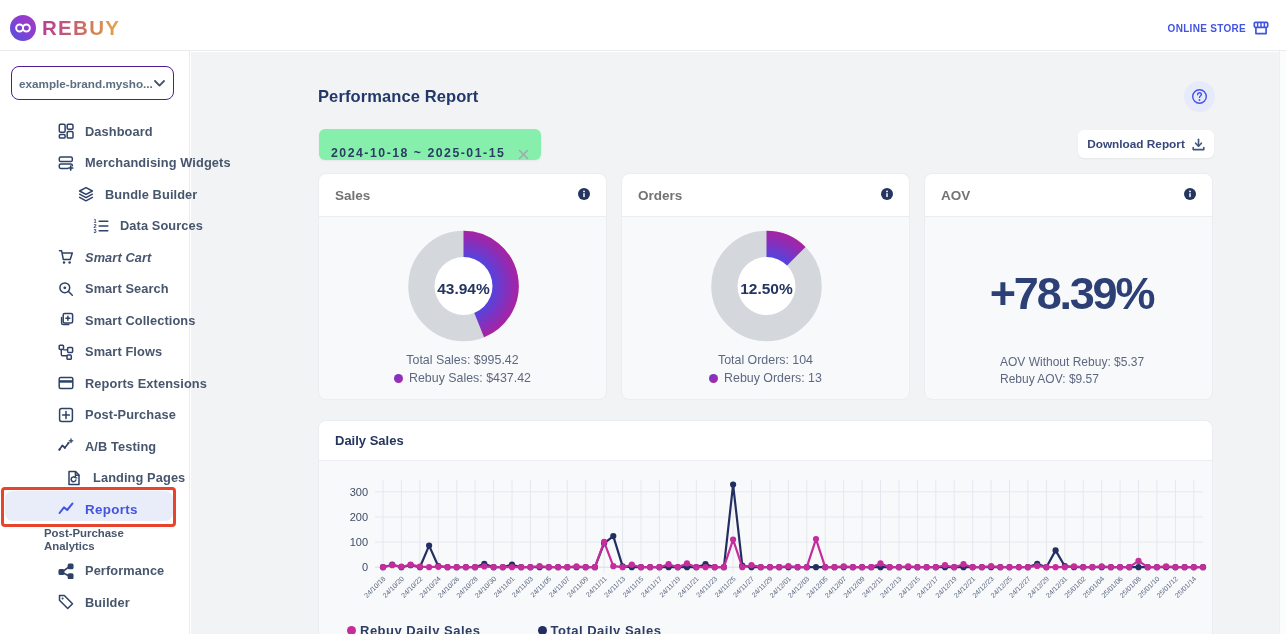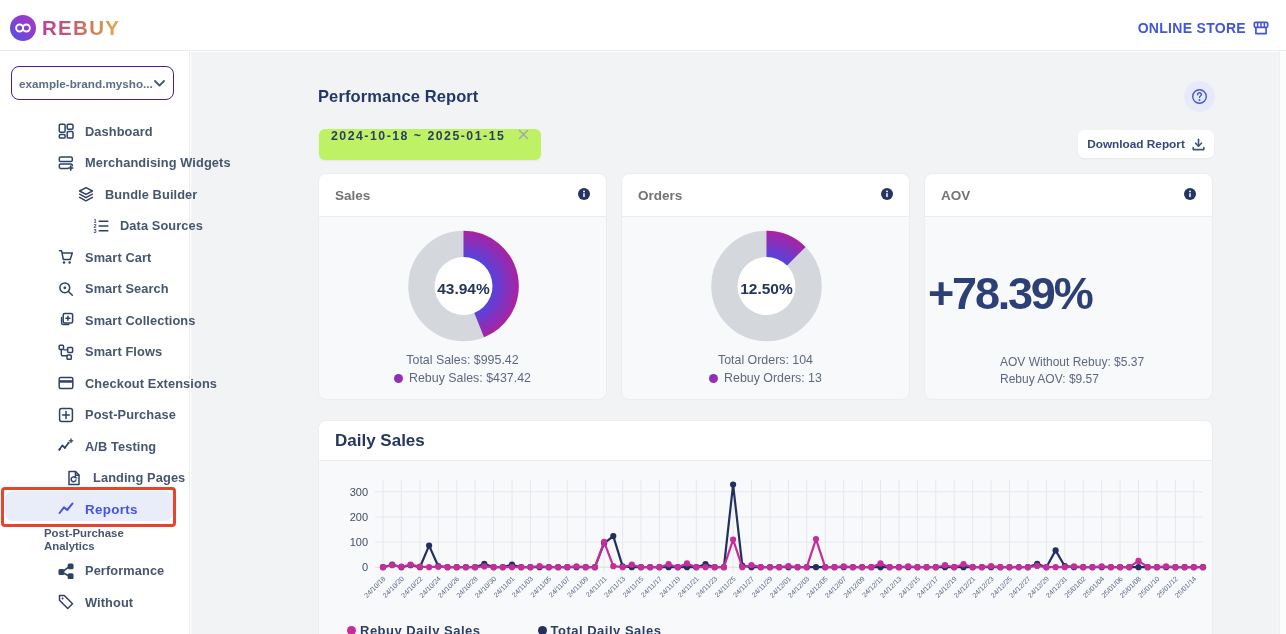--- a/index.html
+++ b/index.html
@@ -5,54 +5,54 @@
 * { margin:0; padding:0; box-sizing:border-box; }
 html,body { width:1286px; height:634px; overflow:hidden; }
 body { font-family:"Liberation Sans", sans-serif; background:#fff; position:relative; }
 .abs { position:absolute; }
 
 #topbar { position:absolute; left:0; top:0; width:1286px; height:51px; background:#fff; border-bottom:1px solid #e9ebee; z-index:5; }
 #logo { position:absolute; left:10px; top:15px; display:flex; align-items:center; }
 #logotext { font-size:20.5px; font-weight:bold; letter-spacing:1.3px; margin-left:6px;
   background:linear-gradient(90deg,#b93e95 0%,#c35e70 38%,#d08455 68%,#e3aa4a 100%);
   -webkit-background-clip:text; background-clip:text; color:transparent; }
-#onlinestore { position:absolute; right:16px; top:19px; color:#4355e0; font-size:14px; font-weight:bold; letter-spacing:.3px; display:flex; align-items:center; gap:6px; }
+#onlinestore { position:absolute; right:16px; top:19px; color:#4355e0; font-size:10px; font-weight:bold; letter-spacing:.3px; display:flex; align-items:center; gap:6px; }
 
 #sidebar { position:absolute; left:0; top:51px; width:190px; height:583px; background:#fff; border-right:1px solid #e9ebee; }
 #shopdrop { position:absolute; left:11px; top:15px; width:163px; height:34px; border:1px solid #4c1d95; border-radius:8px; background:#fff; display:flex; align-items:center; padding:0 8px 0 7px; }
 #shopdrop span { font-size:11.7px; font-weight:600; color:#5d6e82; flex:1; white-space:nowrap; overflow:hidden; }
 .nav-item { position:absolute; left:0; width:190px; height:28px; display:flex; align-items:center;margin-left:48px; }
 .nav-item .ic { width:16px; height:16px; margin-left:10px; flex:0 0 16px; display:flex; align-items:center; }
 .nav-item .lb { margin-left:11px; font-size:12.8px; font-weight:600; color:#47566d; letter-spacing:.1px; }
 .nav-item.active .lb { color:#4355e0; font-weight:bold; font-size:13.4px; letter-spacing:.3px; }
 #activepill { position:absolute; left:5px; top:439.5px; width:168px; height:30px; background:#e9ecf9; border-radius:8px; }
 #redbox { position:absolute; left:1px; top:435.5px; width:175px; height:40px; border:3.5px solid #e8432d; border-radius:4px; z-index:3; }
 #subitem { position:absolute; left:44px; top:476px; font-size:11.4px; font-weight:600; color:#47566d; line-height:13px; }
 
 #main { position:absolute; left:191px; top:52px; width:1095px; height:582px; background:#f2f3f4; }
 h1 { position:absolute; left:318px; top:87px; font-size:16.5px; font-weight:bold; color:#22386b; letter-spacing:.1px; }
 #helpbtn { position:absolute; left:1184px; top:81px; width:31px; height:31px; border-radius:50%; background:#e7eafb; display:flex; align-items:center; justify-content:center; }
-#dateinput { position:absolute; left:319px; top:129px; width:222px; height:31px; background:#bef264; border-radius:6px; box-shadow:0 1px 2px rgba(30,40,70,.06); display:flex; align-items:flex-start; }
+#dateinput { position:absolute; left:319px; top:129px; width:222px; height:31px; background:#86efac; border-radius:6px; box-shadow:0 1px 2px rgba(30,40,70,.06); display:flex; align-items:flex-end; }
 #dateinput .dt { margin-left:12px; font-size:12.3px; font-weight:bold; color:#2d3c64; letter-spacing:1.5px; flex:1; }
 #dateinput .x { margin-right:12px; }
 #dlbtn { position:absolute; left:1078px; top:130px; width:136px; height:28px; background:#fff; border-radius:6px; box-shadow:0 1px 2px rgba(30,40,70,.06); display:flex; align-items:center; justify-content:center; gap:7px; font-size:11.8px; font-weight:bold; color:#36477a; }
 .card { position:absolute; top:173px; width:289px; height:227px; background:#f8f9fb; border:1px solid #ecedf0; border-radius:8px; }
 .card .hd { height:43px; background:#fff; border-bottom:1px solid #ecedf0; border-radius:8px 8px 0 0; display:flex; align-items:center; }
 .card .hd .t { margin-left:16px; font-size:13.5px; font-weight:bold; color:#737373; flex:1; }
 .card .hd .info { margin-right:16px; }
 #card-sales { left:318px; }
 #card-orders { left:621px; }
 #card-aov { left:924px; }
 .cardtxt { position:absolute; width:100%; text-align:center; font-size:12.4px; color:#5d6880; }
-#aovbig { position:absolute; left:3px; top:94px; width:100%; text-align:left; font-size:45px; font-weight:bold; color:#2c4076; letter-spacing:-2.2px; }
+#aovbig { position:absolute; left:3px; top:94px; width:100%; text-align:center; font-size:45px; font-weight:bold; color:#2c4076; letter-spacing:-2.2px; }
 #aovl1 { position:absolute; left:75px; top:181px; font-size:12px; color:#5d6880; }
 #aovl2 { position:absolute; left:75px; top:198px; font-size:12px; color:#5d6880; }
 #card-daily { position:absolute; left:318px; top:420px; width:895px; height:310px; background:#f8f9fb; border:1px solid #ecedf0; border-radius:8px; }
 #card-daily .hd { height:40px; background:#fff; border-bottom:1px solid #ecedf0; border-radius:8px 8px 0 0; display:flex; align-items:center; }
-#card-daily .hd .t { margin-left:16px; font-size:17px; font-weight:bold; color:#24355f; }
+#card-daily .hd .t { margin-left:16px; font-size:13px; font-weight:bold; color:#24355f; }
 #legend { position:absolute; left:28px; top:202px; display:flex; align-items:center; font-size:13px; font-weight:600; letter-spacing:.5px; color:#2d3d63; }
 .ldot { width:9px; height:9px; border-radius:50%; display:inline-block; margin-right:4px; }
 </style>
 </head>
 <body>
 <div id="main"></div>
 <div style="position:absolute;left:1279px;top:51px;width:7px;height:583px;background:#fbfcfc;border-left:1px solid #edeff0;"></div>
 <div id="topbar">
   <div id="logo">
     <svg width="26" height="26" viewBox="0 0 27 27">
@@ -121,21 +121,21 @@
       <span class="ic">
         <svg width="16" height="16" viewBox="0 0 16 16" fill="none" stroke="#2e4166" stroke-width="1.5" stroke-linecap="round" stroke-linejoin="round">
           <path d="M6.2 3.2 H14.8 M6.2 8 H14.8 M6.2 12.8 H14.8" stroke-width="1.6"></path>
           <text x="0.4" y="5.2" font-size="5.6" font-weight="bold" fill="#2e4166" stroke="none" font-family="Liberation Sans">1</text>
           <text x="0.4" y="10" font-size="5.6" font-weight="bold" fill="#2e4166" stroke="none" font-family="Liberation Sans">2</text>
           <text x="0.4" y="14.8" font-size="5.6" font-weight="bold" fill="#2e4166" stroke="none" font-family="Liberation Sans">3</text>
         </svg>
       </span>
       <span class="lb">Data Sources</span>
     </div>
-  <div class="nav-item" style="top:192px;">
+  <div class="nav-item" style="top:192px;font-style:italic;">
       <span class="ic">
         <svg width="16" height="16" viewBox="0 0 16 16" fill="none" stroke="#2e4166" stroke-width="1.5" stroke-linecap="round" stroke-linejoin="round">
           <path d="M1.5 1.8 H3.6 L5.3 10.4 H12.2 L14.3 4 H4"></path>
           <circle cx="6" cy="13.6" r="1.25" fill="#2e4166" stroke="none"></circle>
           <circle cx="11.6" cy="13.6" r="1.25" fill="#2e4166" stroke="none"></circle>
         </svg>
       </span>
       <span class="lb">Smart Cart</span>
     </div>
   <div class="nav-item" style="top:223.5px;">
@@ -169,21 +169,21 @@
       </span>
       <span class="lb">Smart Flows</span>
     </div>
   <div class="nav-item" style="top:318px;">
       <span class="ic">
         <svg width="16" height="16" viewBox="0 0 16 16" fill="none" stroke="#2e4166" stroke-width="1.5" stroke-linecap="round" stroke-linejoin="round">
           <rect x="1.2" y="2.6" width="13.6" height="10.8" rx="1.5"></rect>
           <rect x="1.2" y="5.2" width="13.6" height="2.5" fill="#2e4166" stroke="none"></rect>
         </svg>
       </span>
-      <span class="lb">Checkout Extensions</span>
+      <span class="lb">Reports Extensions</span>
     </div>
   <div class="nav-item" style="top:349.5px;">
       <span class="ic">
         <svg width="16" height="16" viewBox="0 0 16 16" fill="none" stroke="#2e4166" stroke-width="1.5" stroke-linecap="round" stroke-linejoin="round">
           <rect x="1.6" y="1.6" width="12.8" height="12.8" rx="2"></rect>
           <path d="M8 4.6 V11.4 M4.6 8 H11.4"></path>
         </svg>
       </span>
       <span class="lb">Post-Purchase</span>
     </div>
@@ -230,21 +230,21 @@
       </span>
       <span class="lb">Performance</span>
     </div>
   <div class="nav-item" style="top:537px;">
       <span class="ic">
         <svg width="16" height="16" viewBox="0 0 16 16" fill="none" stroke="#2e4166" stroke-width="1.5" stroke-linecap="round" stroke-linejoin="round">
           <path d="M1.5 6.3 V1.5 H6.3 L14.5 9.7 L9.7 14.5 Z"></path>
           <circle cx="4.6" cy="4.6" r="1" fill="#2e4166" stroke="none"></circle>
         </svg>
       </span>
-      <span class="lb">Without</span>
+      <span class="lb">Builder</span>
     </div>
   <div id="subitem">Post-Purchase<br>Analytics</div>
 </div>
 <h1>Performance Report</h1>
 <div id="helpbtn">
   <svg width="17" height="17" viewBox="0 0 17 17" fill="none">
     <circle cx="8.5" cy="8.5" r="6.8" stroke="#4355e0" stroke-width="1.4"></circle>
     <path d="M6.6 6.7 c0-1.1 .85-1.9 1.9-1.9 1.05 0 1.9 .8 1.9 1.8 0 1.3-1.9 1.5-1.9 2.8" stroke="#4355e0" stroke-width="1.4" stroke-linecap="round"></path>
     <circle cx="8.5" cy="12" r="0.95" fill="#4355e0"></circle>
   </svg>

